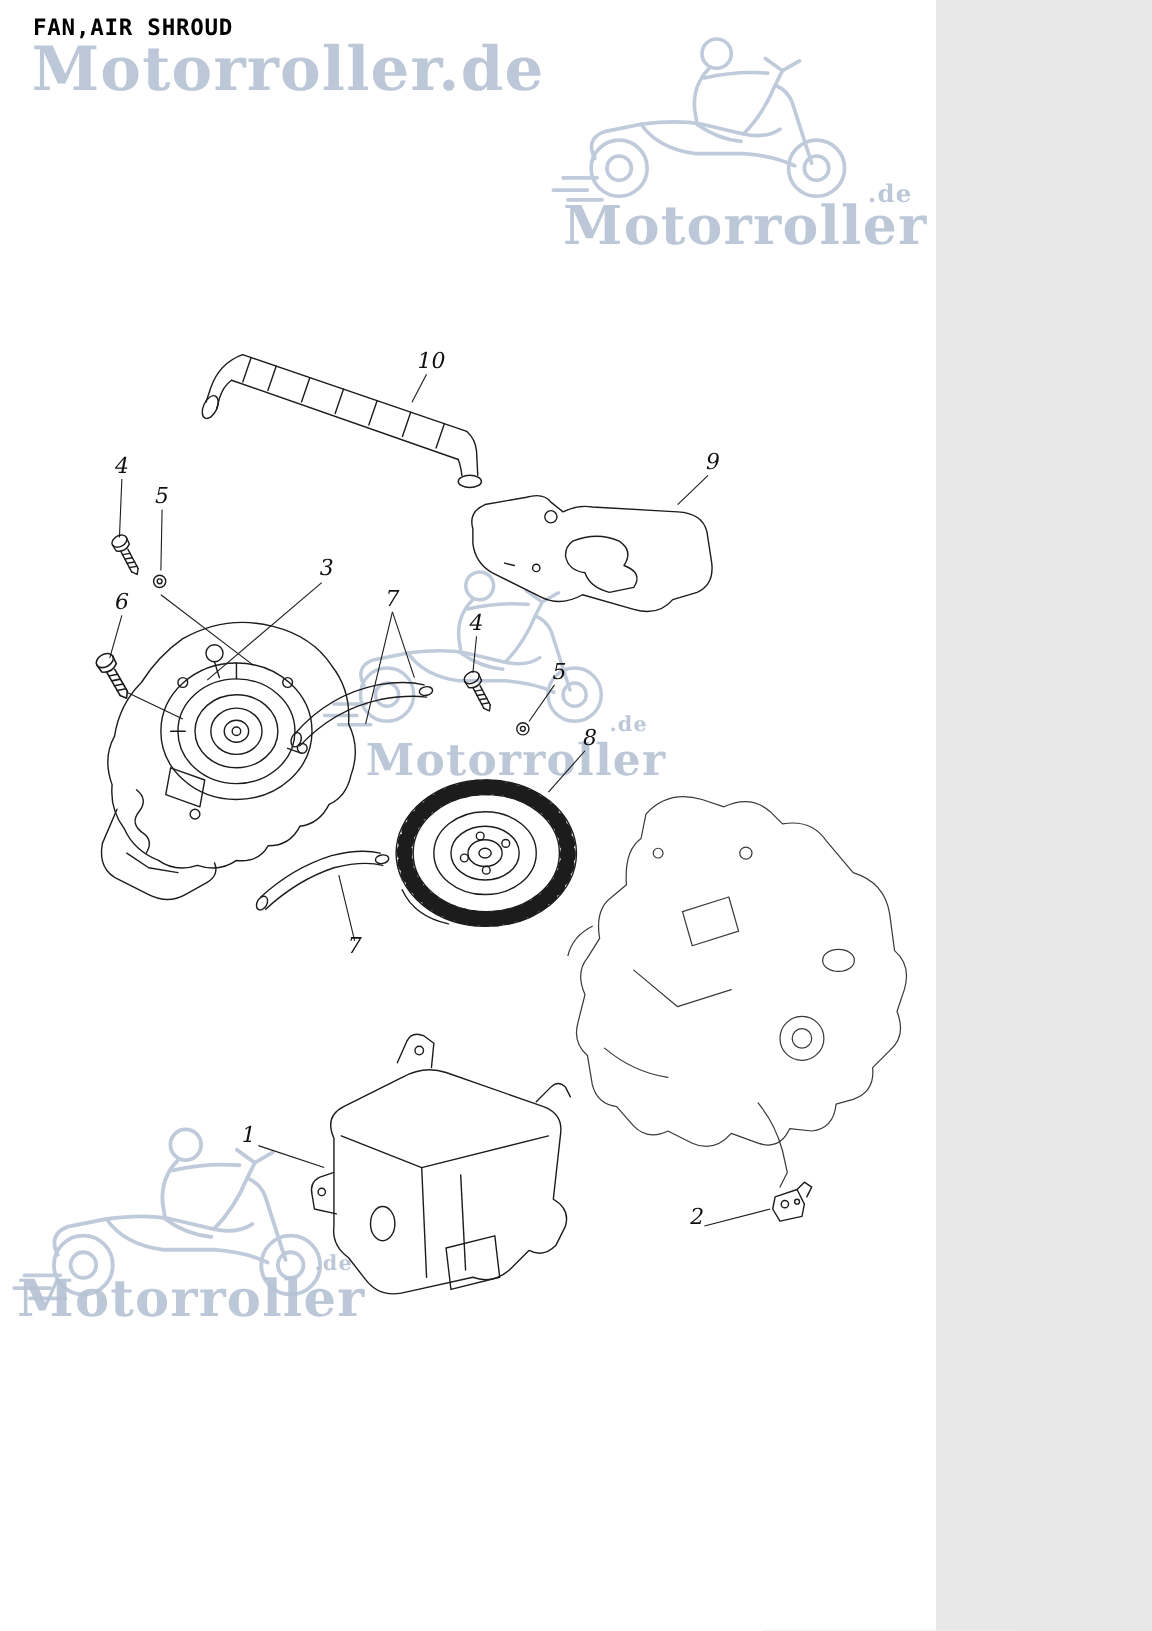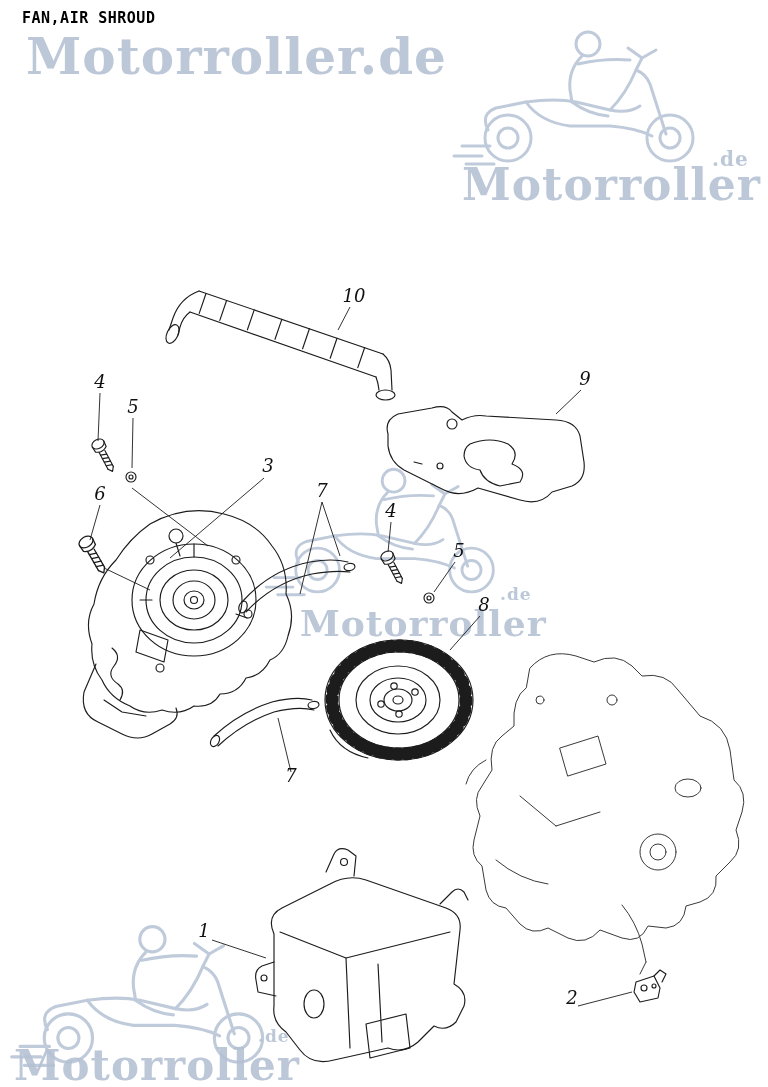--- a/index.html
+++ b/index.html
@@ -1,18 +1,18 @@
 <!DOCTYPE html>
 <html><head>
 <meta charset="utf-8">
 <style>
   html,body{margin:0;padding:0;background:#e8e8e8;}
   .canvas{
     position:relative;
-    width:768px;height:1087px;
+    width:624px;height:1087px;
     background:#ffffff;
     overflow:hidden;
     font-family:"DejaVu Serif", serif;
   }
   .page-title{
     position:absolute;top:9px;left:22px;
     font-family:"DejaVu Sans Mono", monospace;
     font-weight:bold;font-size:15px;letter-spacing:.5px;color:#000;
     z-index:3;white-space:pre;
   }

